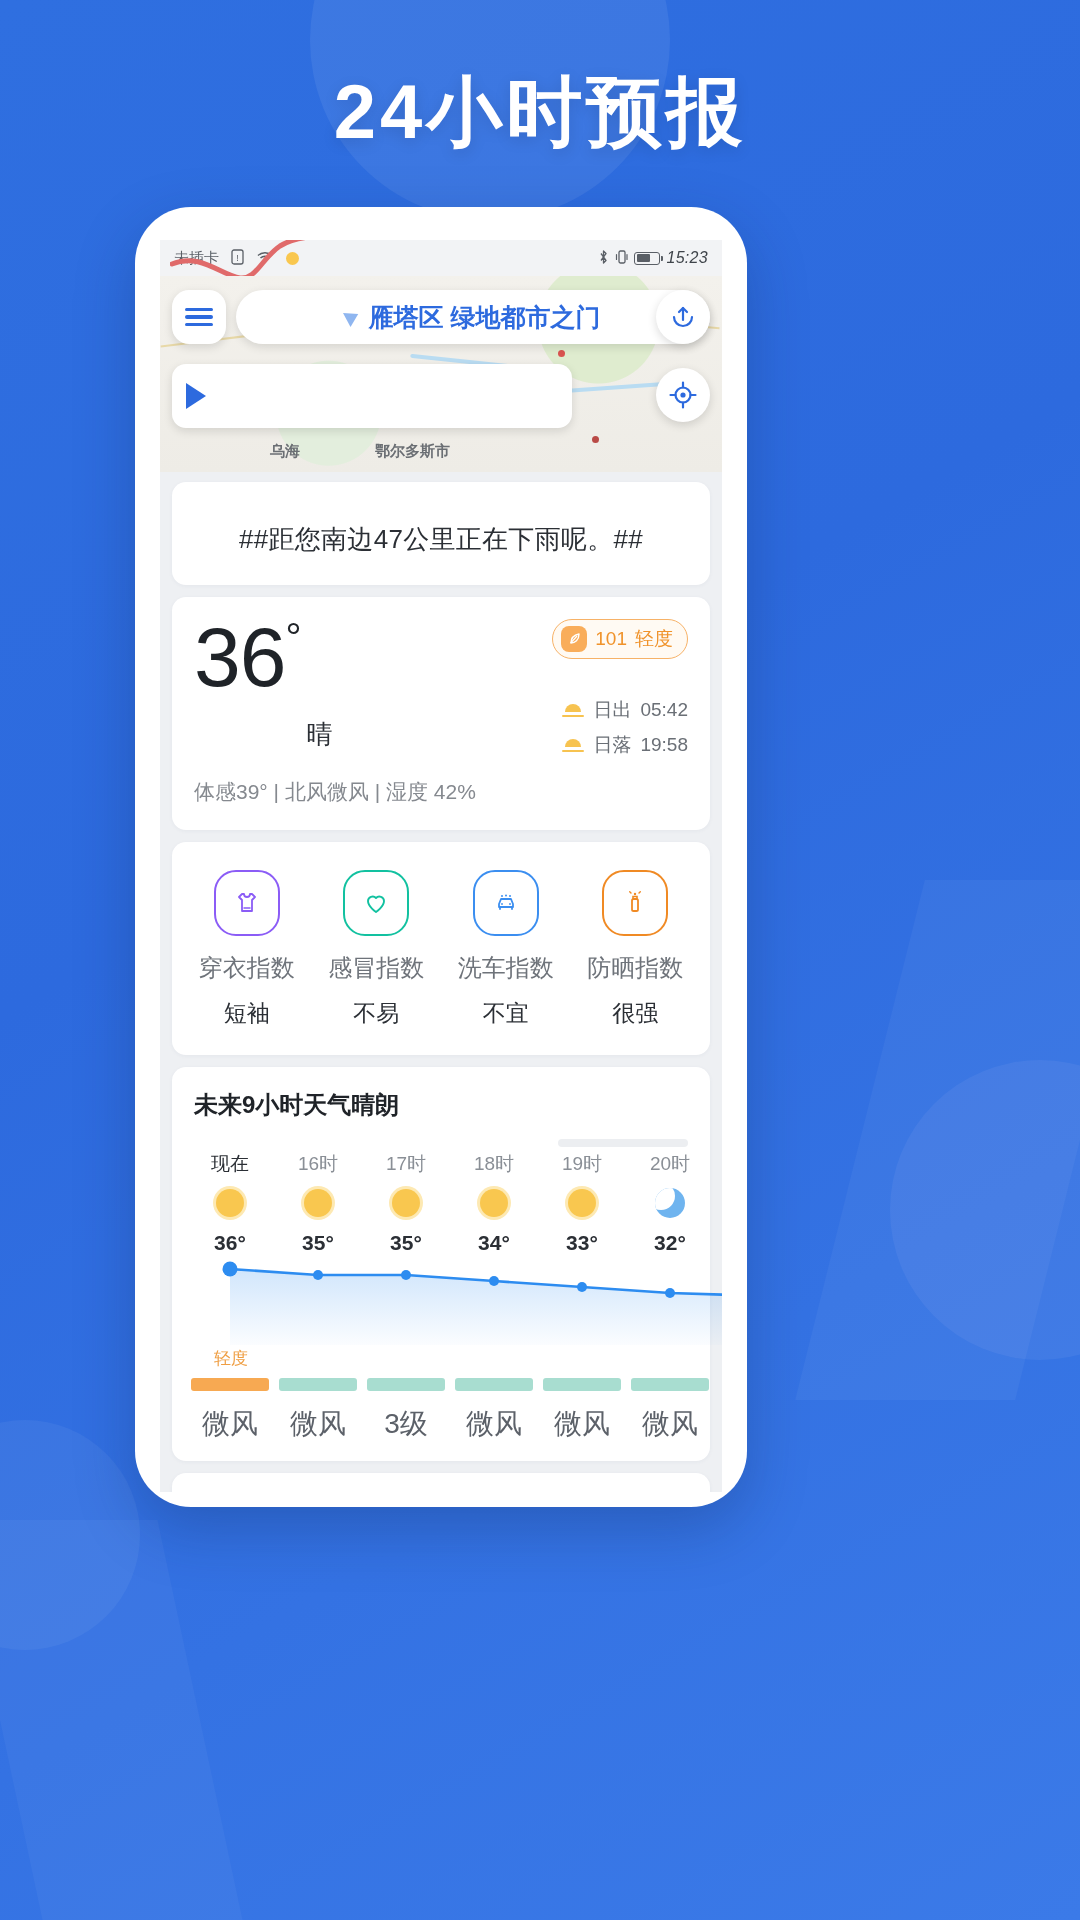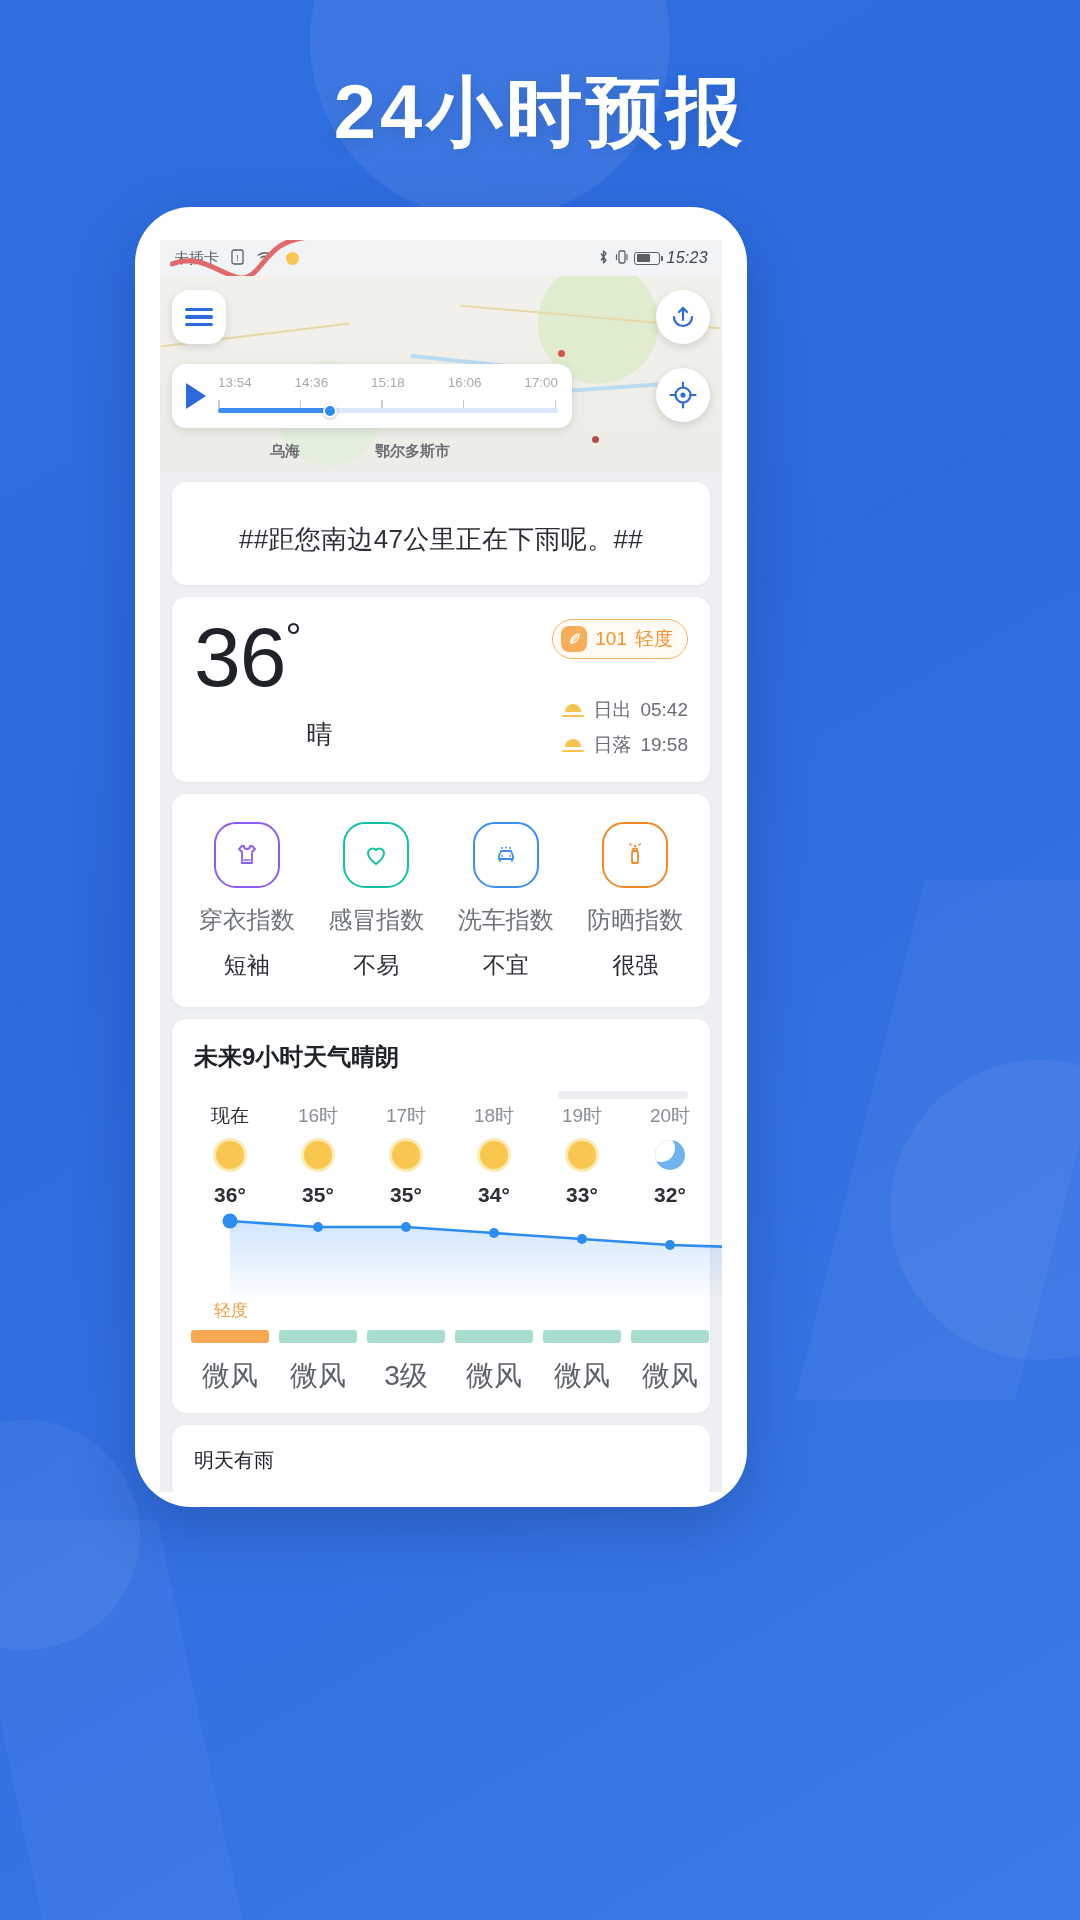--- a/index.html
+++ b/index.html
@@ -247,59 +247,43 @@
     <div class="map-label" style="left:215px;top:166px">鄂尔多斯市</div>
 
     <div class="topbar">
       <div class="circ-btn">
         <div class="hamb">
               <span></span>
               <span></span>
               <span></span>
             </div>
       </div>
+      <div class="searchbar">
+        <span class="nav-arrow"></span>
+        <span class="loc-text">雁塔区 绿地都市之门</span>
+      </div>
     </div>
 
     <div class="round-btn rb-share">
       <svg width="26" height="26" viewBox="0 0 26 26">
         <path d="M4 13a9 9 0 0 0 9 9 9 9 0 0 0 9-9" fill="none" stroke="#2d6ade" stroke-width="2.2" stroke-linecap="round"></path>
         <path d="M13 16V4" fill="none" stroke="#2d6ade" stroke-width="2.2" stroke-linecap="round"></path>
         <path d="M9 8l4-4 4 4" fill="none" stroke="#2d6ade" stroke-width="2.2" stroke-linecap="round" stroke-linejoin="round"></path>
       </svg>
     </div>
     <div class="round-btn rb-locate">
       <svg width="28" height="28" viewBox="0 0 28 28">
         <circle cx="14" cy="14" r="7.5" fill="none" stroke="#2d6ade" stroke-width="2.2"></circle>
         <circle cx="14" cy="14" r="2.6" fill="#2d6ade"></circle>
         <path d="M14 1.5v5M14 21.5v5M1.5 14h5M21.5 14h5" stroke="#2d6ade" stroke-width="2.2" stroke-linecap="round"></path>
       </svg>
     </div>
 
     <div class="timeline">
       <div class="play-tri"></div>
-      <div class="tl-body">
-        <div class="tl-times">
-          <span>13:54</span>
-          <span>14:36</span>
-          <span>15:18</span>
-          <span>16:06</span>
-          <span>17:00</span>
-        </div>
-        <div class="tl-ticks">
-          <i style="left:0"></i>
-              <i style="left:24%"></i>
-              <i style="left:48%"></i>
-              <i style="left:72%"></i>
-              <i style="left:99%"></i>
-        </div>
-        <div class="tl-track">
-          <div class="tl-fill"></div>
-        </div>
-        <div class="tl-knob"></div>
-      </div>
     </div>
   </div>
 
   <div class="cards">
 
     <div class="card rain-card">
       <div class="rain-text">##距您南边47公里正在下雨呢。##</div>
     </div>
 
     <div class="card now-card">
@@ -332,20 +316,21 @@
               <span class="sunicon">
                     <span class="dome"></span>
                     <span class="ground"></span>
                   </span>
               <span>日落</span>
               <span>19:58</span>
             </div>
           </div>
         </div>
       </div>
+      <div class="feel">体感39° | 北风微风 | 湿度 42%</div>
     </div>
 
     <div class="card idx-card">
       <div class="idx-row">
         <div class="idx-item">
           <div class="idx-ico" style="color:#8b5cf6">
             <svg width="32" height="32" viewBox="0 0 32 32">
                   <path d="M11 7 L8 10 l3 3 v11 h10 V13 l3-3 -3-3 -2 0 a3 3 0 0 1-6 0z" fill="none" stroke="#8b5cf6" stroke-width="1.8" stroke-linejoin="round"></path>
                   <path d="M13 21h6" stroke="#8b5cf6" stroke-width="1.5" stroke-linecap="round"></path>
                 </svg>

